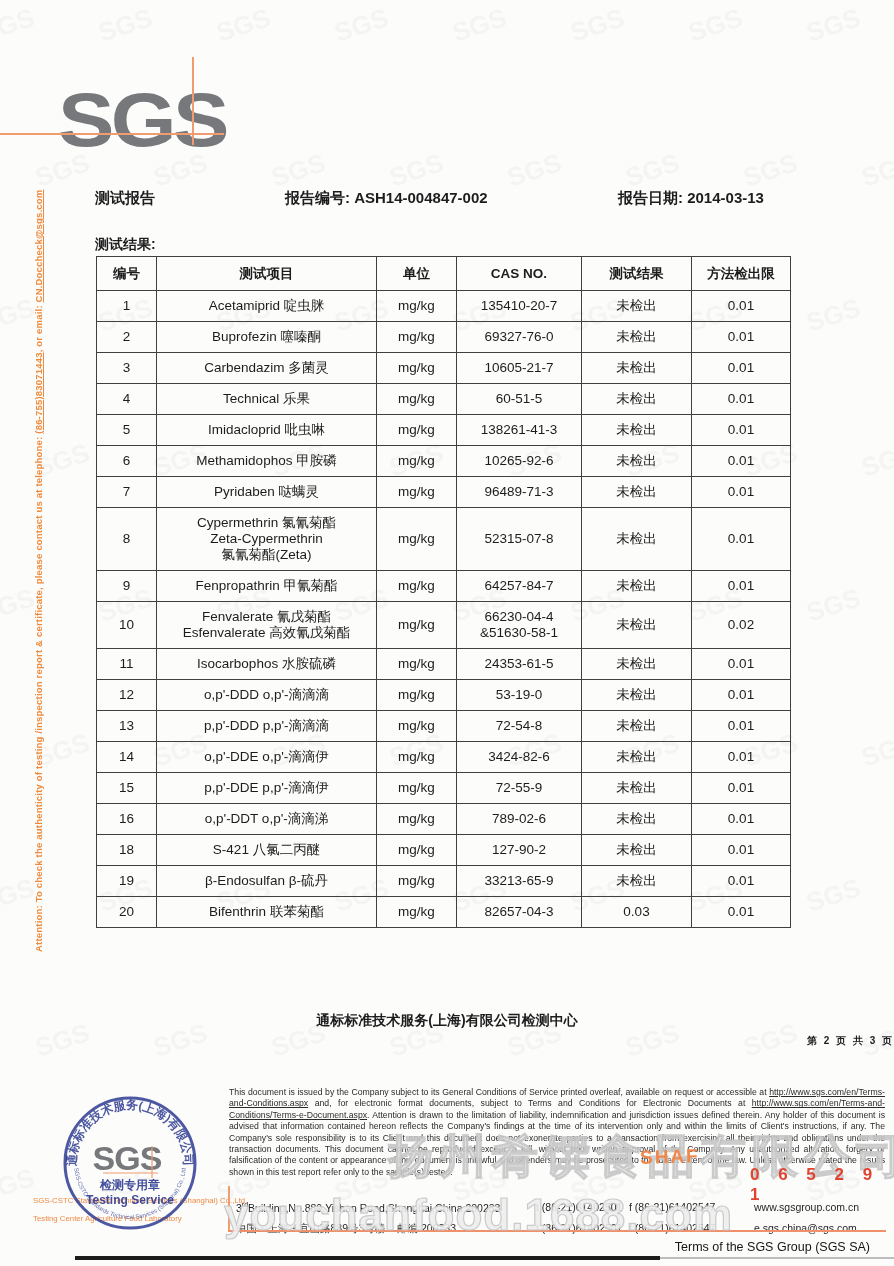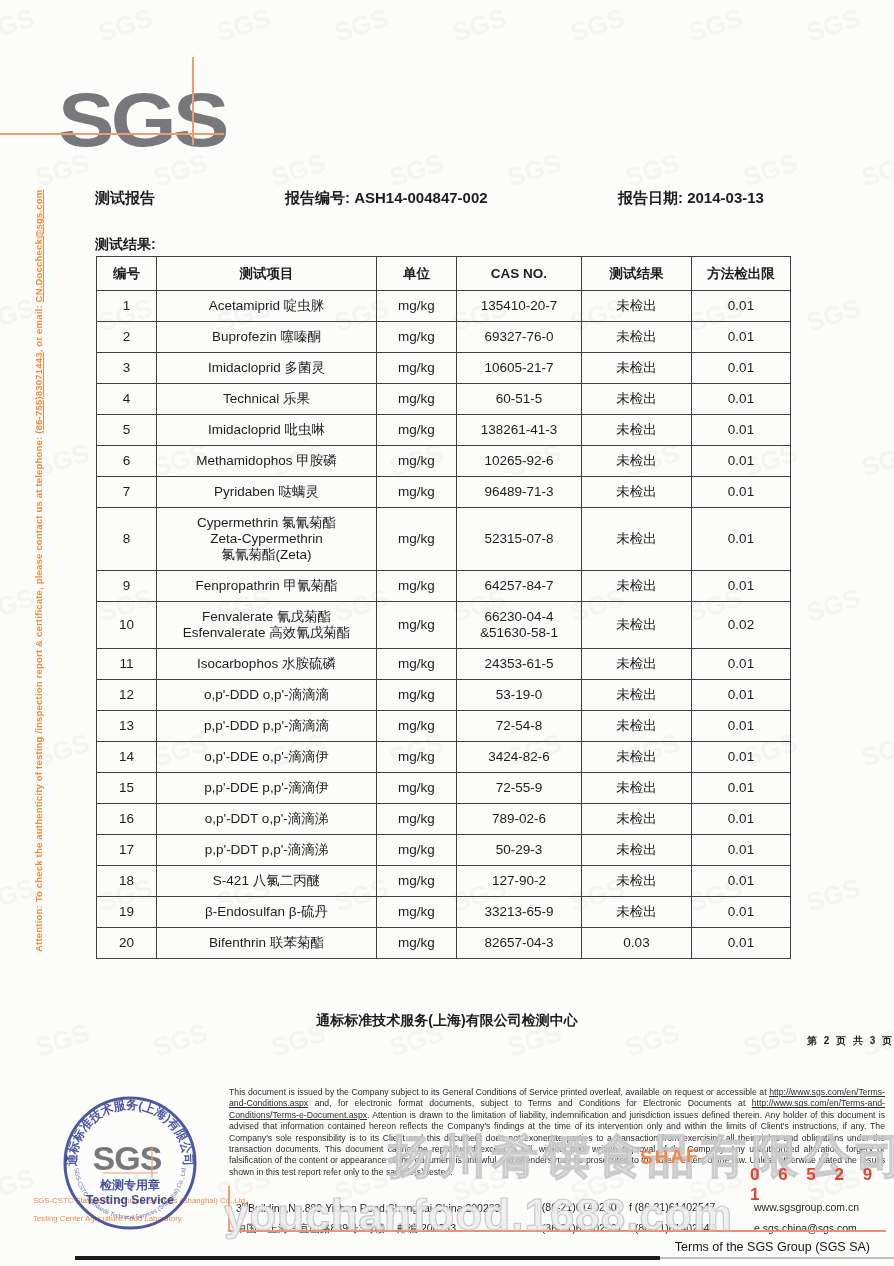--- a/index.html
+++ b/index.html
@@ -218,21 +218,21 @@
         <tr>
           <td>2</td>
           <td>Buprofezin 噻嗪酮</td>
           <td>mg/kg</td>
           <td>69327-76-0</td>
           <td>未检出</td>
           <td>0.01</td>
         </tr>
         <tr>
           <td>3</td>
-          <td>Imidacloprid 多菌灵</td>
+          <td>Carbendazim 多菌灵</td>
           <td>mg/kg</td>
           <td>10605-21-7</td>
           <td>未检出</td>
           <td>0.01</td>
         </tr>
         <tr>
           <td>4</td>
           <td>Technical 乐果</td>
           <td>mg/kg</td>
           <td>60-51-5</td>
@@ -329,28 +329,20 @@
           <td>mg/kg</td>
           <td>72-55-9</td>
           <td>未检出</td>
           <td>0.01</td>
         </tr>
         <tr>
           <td>16</td>
           <td>o,p'-DDT o,p'-滴滴涕</td>
           <td>mg/kg</td>
           <td>789-02-6</td>
-          <td>未检出</td>
-          <td>0.01</td>
-        </tr>
-        <tr>
-          <td>17</td>
-          <td>p,p'-DDT p,p'-滴滴涕</td>
-          <td>mg/kg</td>
-          <td>50-29-3</td>
           <td>未检出</td>
           <td>0.01</td>
         </tr>
         <tr>
           <td>18</td>
           <td>S-421 八氯二丙醚</td>
           <td>mg/kg</td>
           <td>127-90-2</td>
           <td>未检出</td>
           <td>0.01</td>

